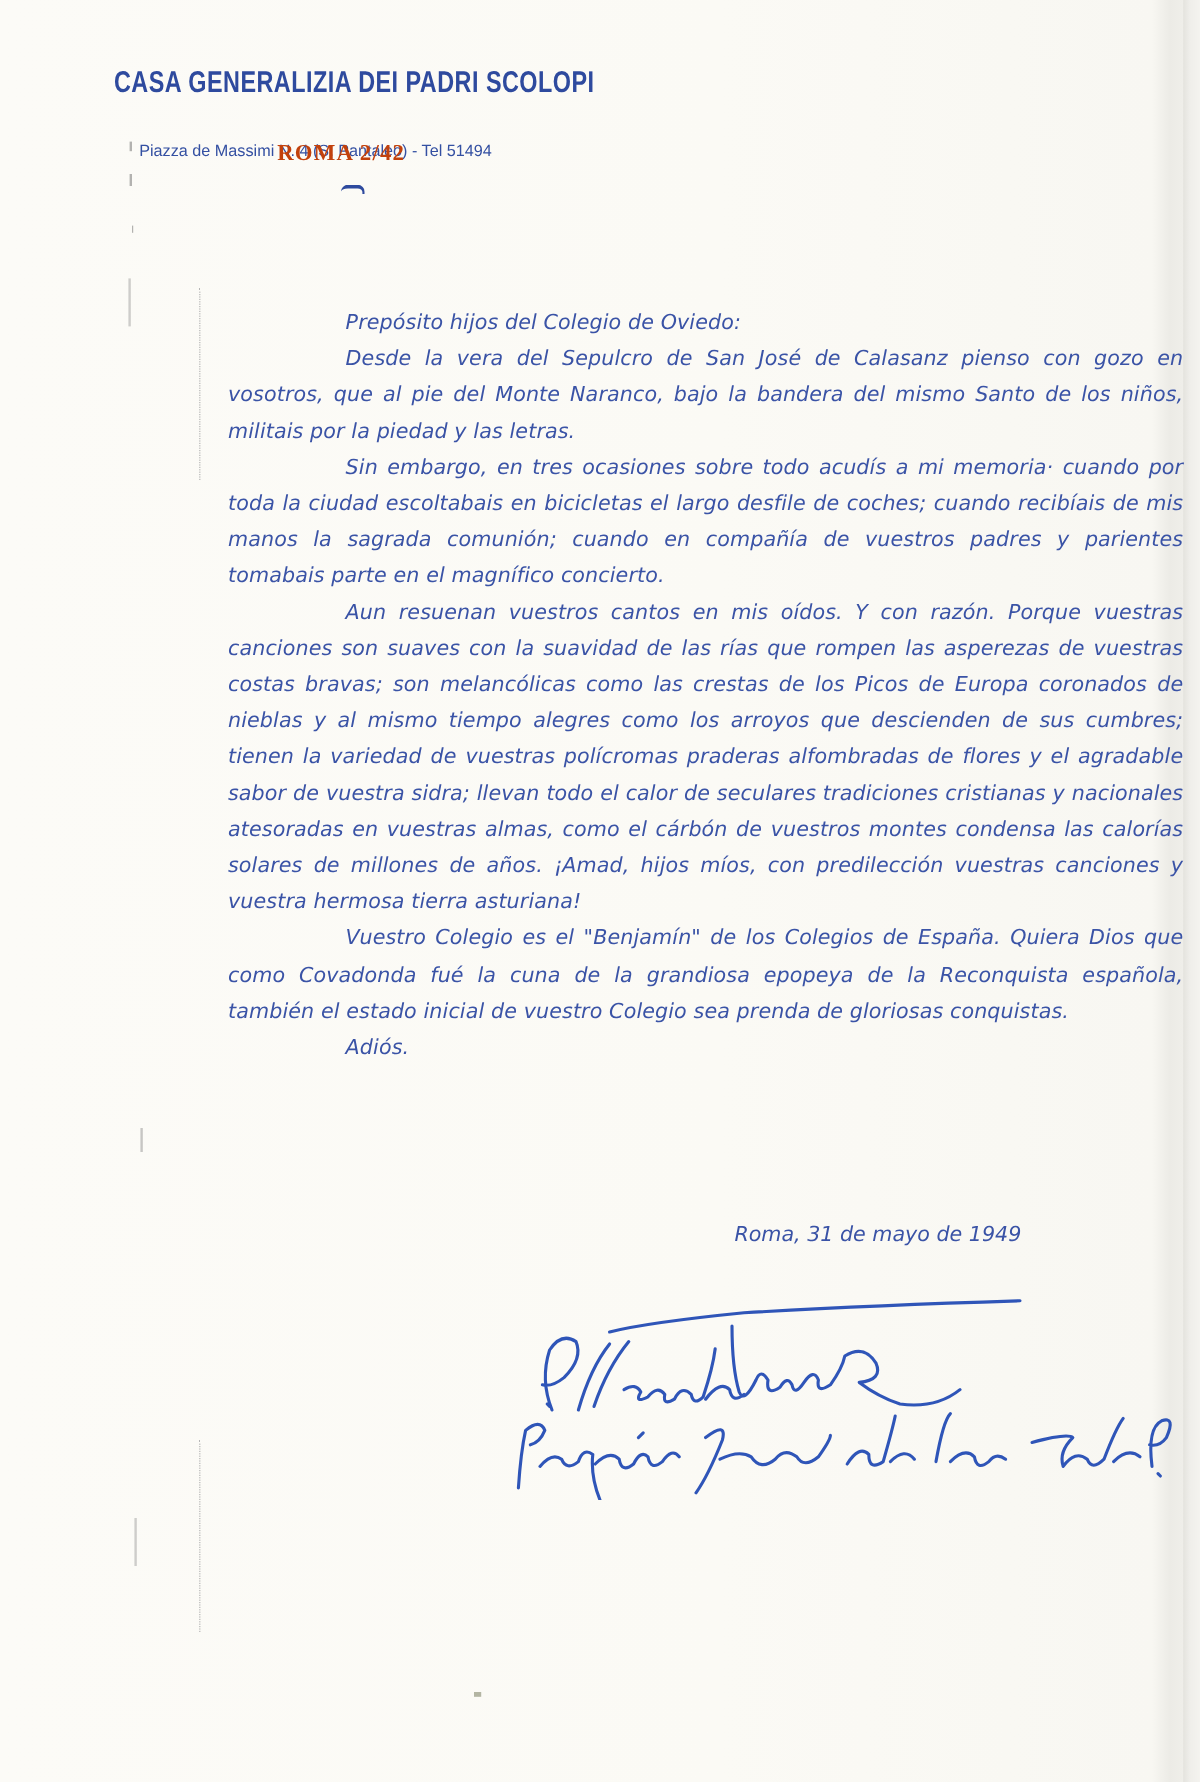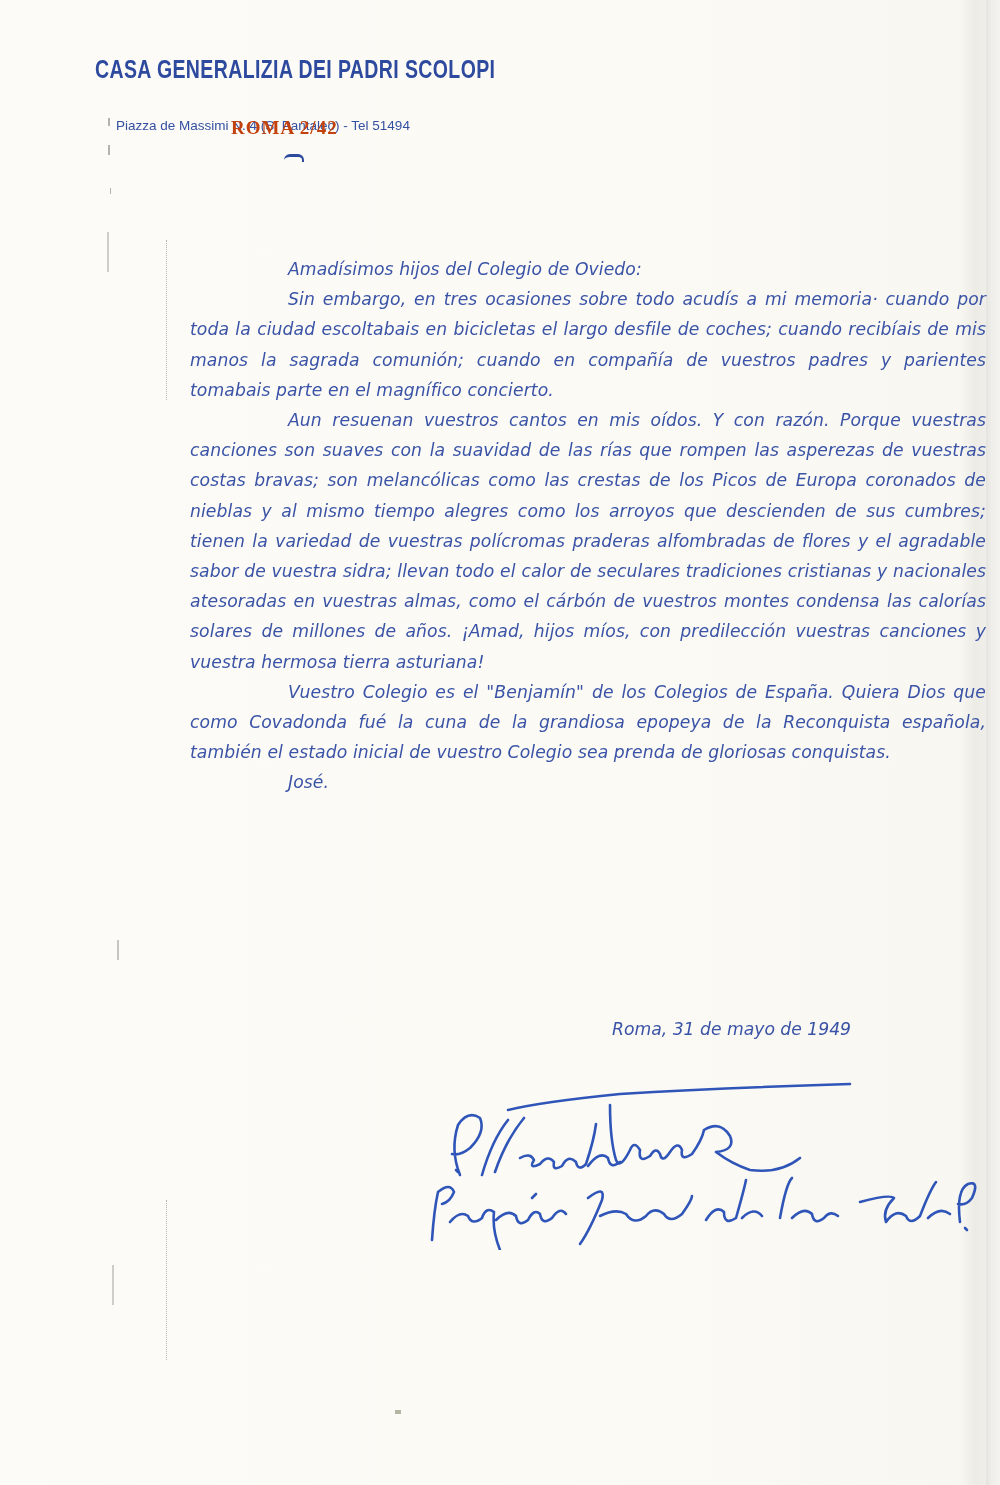--- a/index.html
+++ b/index.html
@@ -140,25 +140,26 @@
 <div class="margin-mark" style="left:395px;top:1410px;width:6px;height:4px;opacity:0.5;background:#6b7050;"></div>
 <div class="dotline" style="left:166px;top:240px;height:160px;"></div>
 <div class="dotline" style="left:166px;top:1200px;height:160px;"></div>
 
 <div class="letterhead-title">CASA GENERALIZIA DEI PADRI SCOLOPI</div>
 <div class="letterhead-address">Piazza de Massimi N. 4 (S. Pantaleo) - Tel 51494</div>
 <div class="letterhead-city">ROMA 2/42</div>
 <div class="letterhead-mark"></div>
 
 <div class="body-text">
-  <p class="salutation">Amadísimos hijos del Colegio de Oviedo:</p>
+  <p class="salutation">Prepósito hijos del Colegio de Oviedo:</p>
+  <p>Desde la vera del Sepulcro de San José de Calasanz pienso con gozo en vosotros, que al pie del Monte Naranco, bajo la bandera del mismo Santo de los niños, militais por la piedad y las letras.</p>
   <p>Sin embargo, en tres ocasiones sobre todo acudís a mi memoria· cuando por toda la ciudad escoltabais en bicicletas el largo desfile de coches; cuando recibíais de mis manos la sagrada comunión; cuando en compañía de vuestros padres y parientes tomabais parte en el magnífico concierto.</p>
   <p>Aun resuenan vuestros cantos en mis oídos. Y con razón. Porque vuestras canciones son suaves con la suavidad de las rías que rompen las asperezas de vuestras costas bravas; son melancólicas como las crestas de los Picos de Europa coronados de nieblas y al mismo tiempo alegres como los arroyos que descienden de sus cumbres; tienen la variedad de vuestras polícromas praderas alfombradas de flores y el agradable sabor de vuestra sidra; llevan todo el calor de seculares tradiciones cristianas y nacionales atesoradas en vuestras almas, como el cárbón de vuestros montes condensa las calorías solares de millones de años. ¡Amad, hijos míos, con predilección vuestras canciones y vuestra hermosa tierra asturiana!</p>
   <p>Vuestro Colegio es el "Benjamín" de los Colegios de España. Quiera Dios que como Covadonda fué la cuna de la grandiosa epopeya de la Reconquista española, también el estado inicial de vuestro Colegio sea prenda de gloriosas conquistas.</p>
-  <p class="farewell">José.</p>
+  <p class="farewell">Adiós.</p>
 </div>
 
 <div class="dateline">Roma, 31 de mayo de 1949</div>
 
 <div class="signature">
   <span class="sig-text">P. Vicente Tomek</span>
   <span class="sig-text">Prepósito General de las Escuelas P.</span>
   <svg viewBox="0 0 560 170" fill="none" stroke="#2f55b8" stroke-width="2.6" stroke-linecap="round" stroke-linejoin="round">
 
     <path d="M 88 30 Q 120 22 200 14 Q 300 8 430 4"></path>

